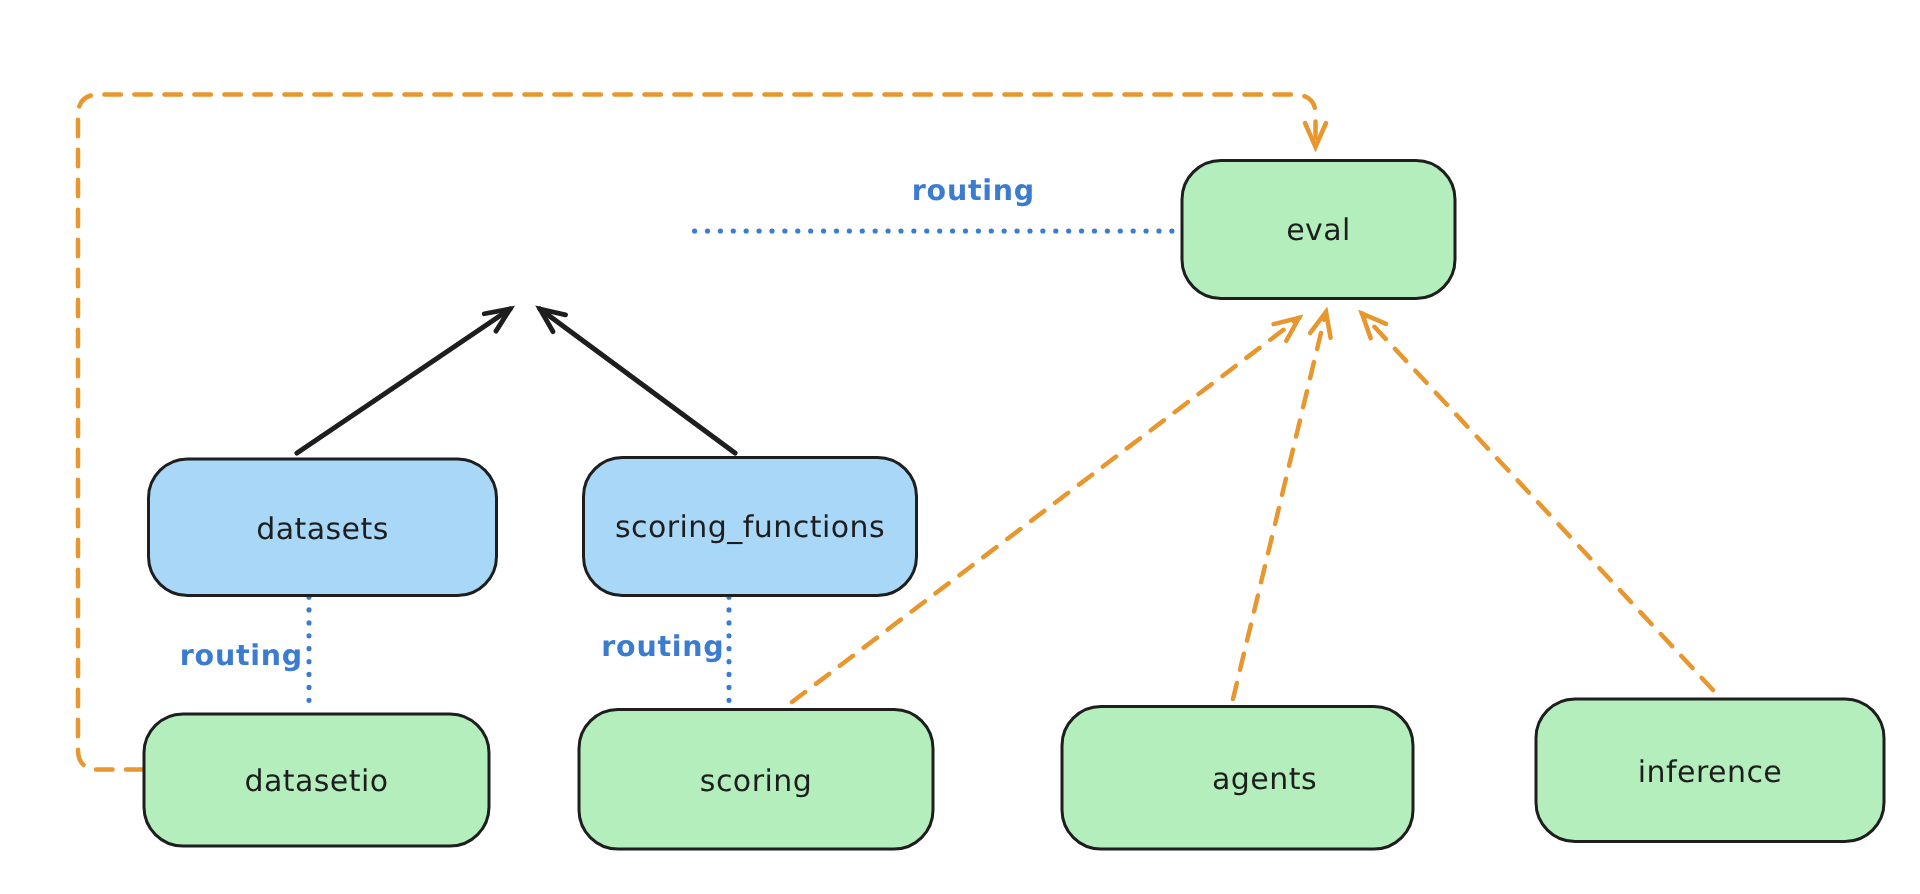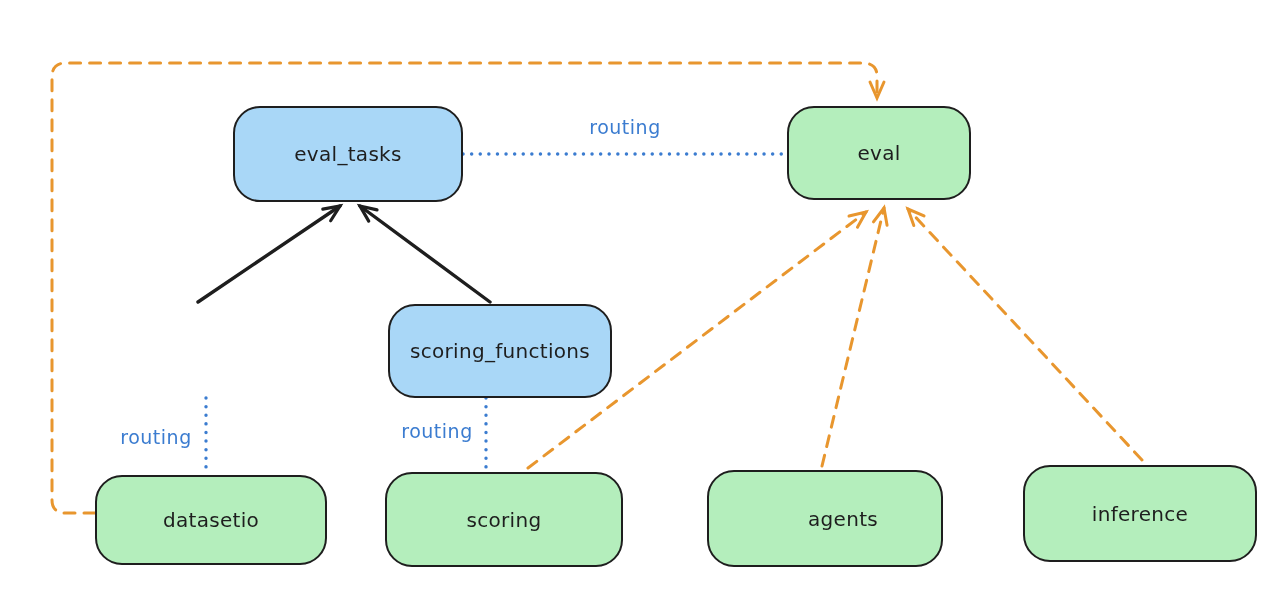--- a/index.html
+++ b/index.html
@@ -41,24 +41,24 @@
   #node-eval{left:787px;top:106px;width:184px;height:94px;}
   #node-datasets{left:98px;top:305px;width:234px;height:93px;}
   #node-scoring_functions{left:388px;top:304px;width:224px;height:94px;}
   #node-datasetio{left:95px;top:475px;width:232px;height:90px;}
   #node-scoring{left:385px;top:472px;width:238px;height:95px;}
   #node-agents{left:707px;top:470px;width:236px;height:97px;padding-left:36px;}
   #node-inference{left:1023px;top:465px;width:234px;height:97px;}
   .edge-label{
     position:absolute;
     font-size:19px;
-    font-weight:400;
+    font-weight:700;
     color:var(--routing-line-blue);
     letter-spacing:.5px;
-    text-align:center;
+    text-align:right;
   }
   #routing-label-top{left:560px;top:116px;width:130px;}
   #routing-label-left{left:110px;top:426px;width:92px;}
   #routing-label-mid{left:391px;top:420px;width:92px;}
 </style>
 </head>
 <body>
 
 <div class="canvas">
 
@@ -78,25 +78,25 @@
     <path d="M463,154 L787,154" fill="none" stroke-width="3.4" stroke-linecap="round" stroke-dasharray="0.1 8.5" style="stroke:var(--routing-line-blue,#3b7cd0)"></path>
     <path d="M206,398 L206,473" fill="none" stroke-width="3.4" stroke-linecap="round" stroke-dasharray="0.1 8.5" style="stroke:var(--routing-line-blue,#3b7cd0)"></path>
     <path d="M486,398 L486,470" fill="none" stroke-width="3.4" stroke-linecap="round" stroke-dasharray="0.1 8.5" style="stroke:var(--routing-line-blue,#3b7cd0)"></path>
 
     <path d="M95,513 L64,513 Q52,512 52,500 L52,77 Q52,63 66,63 L862,63 Q877,63 877,76 L877,98" fill="none" stroke-width="3" stroke-linecap="round" stroke-dasharray="11 9" style="stroke:var(--provider-arrow-orange,#e8962e)" marker-end="url(#mArrowOrange)"></path>
     <path d="M528,468 L866,212" fill="none" stroke-width="3" stroke-linecap="round" stroke-dasharray="11 9" style="stroke:var(--provider-arrow-orange,#e8962e)" marker-end="url(#mArrowOrange)"></path>
     <path d="M822,466 L884,208" fill="none" stroke-width="3" stroke-linecap="round" stroke-dasharray="11 9" style="stroke:var(--provider-arrow-orange,#e8962e)" marker-end="url(#mArrowOrange)"></path>
     <path d="M1142,460 L908,209" fill="none" stroke-width="3" stroke-linecap="round" stroke-dasharray="11 9" style="stroke:var(--provider-arrow-orange,#e8962e)" marker-end="url(#mArrowOrange)"></path>
   </svg>
 
-  <div class="node blue" id="node-eval_tasks">
-    <span>eval_tasks</span>
-  </div>
   <div class="node green" id="node-eval">
     <span>eval</span>
+  </div>
+  <div class="node blue" id="node-datasets">
+    <span>datasets</span>
   </div>
   <div class="node green" id="node-datasetio">
     <span>datasetio</span>
   </div>
   <div class="node blue" id="node-scoring_functions">
     <span>scoring_functions</span>
   </div>
   <div class="node green" id="node-scoring">
     <span>scoring</span>
   </div>

